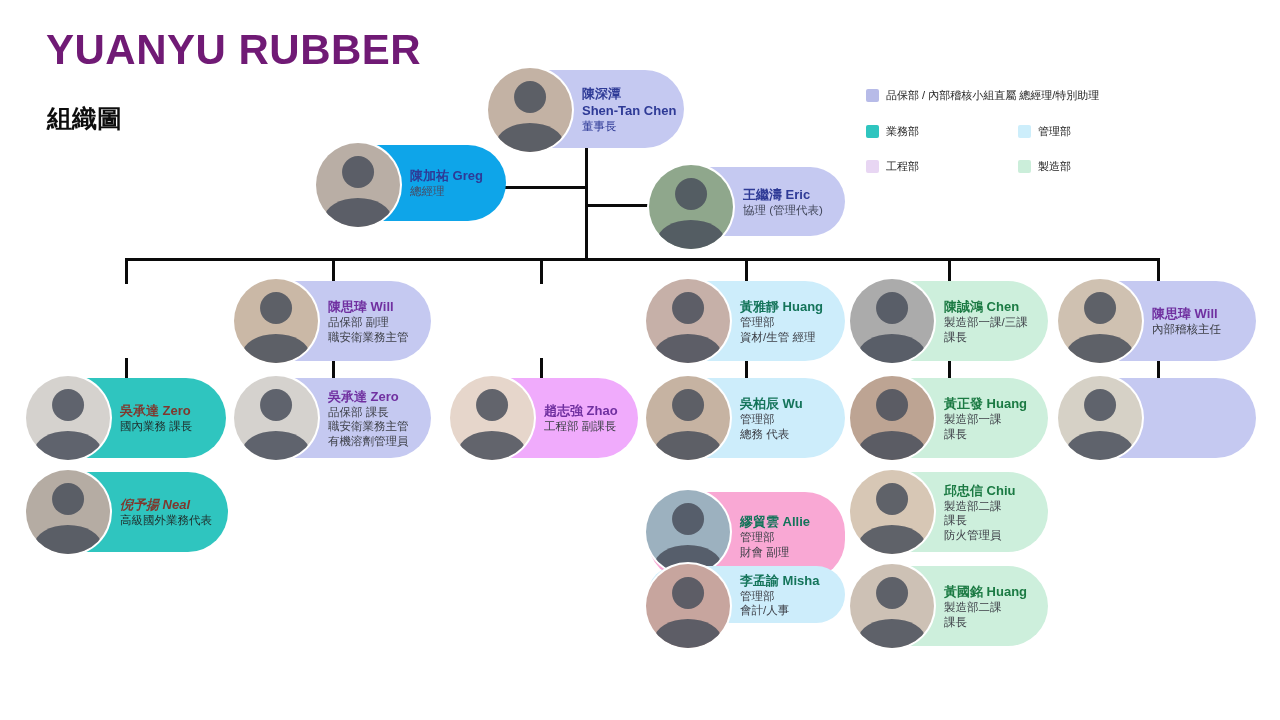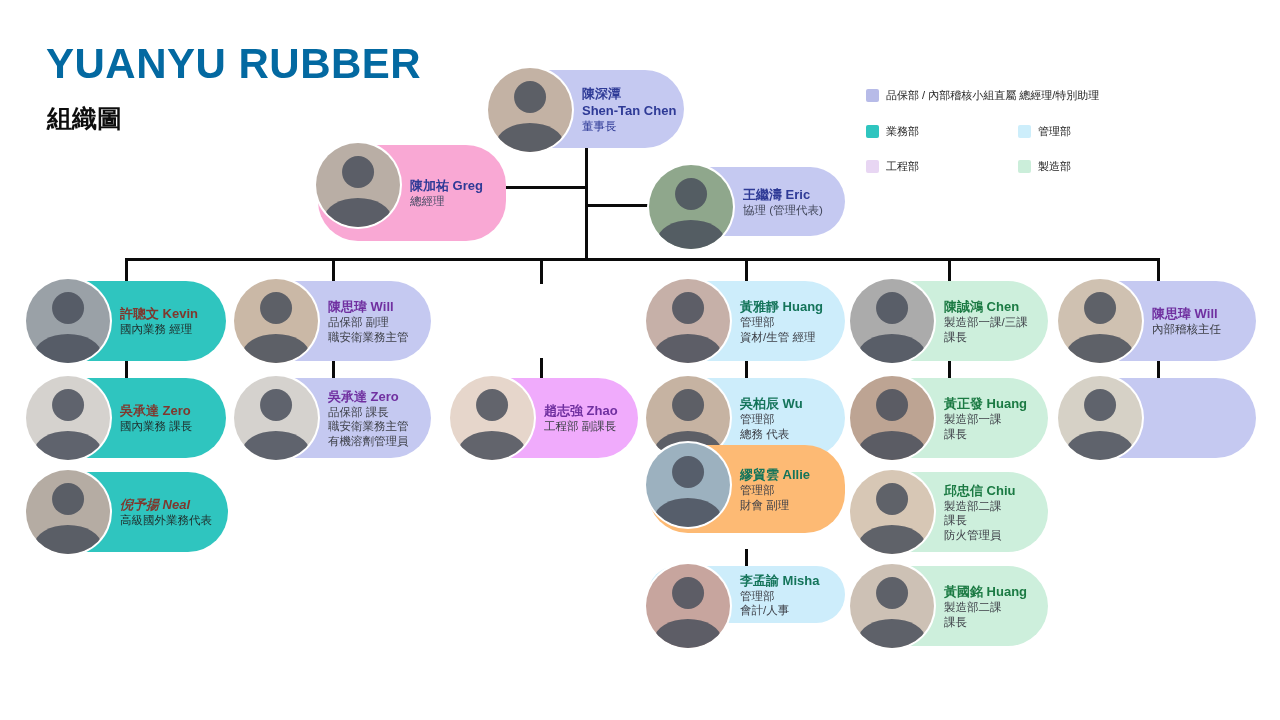--- a/index.html
+++ b/index.html
@@ -1,19 +1,19 @@
 <!DOCTYPE html>
 <html><head>
 <meta charset="utf-8">
 <style>
   html,body{margin:0;padding:0;background:#ffffff;}
   .stage{position:relative;width:1280px;height:720px;background:#fff;overflow:hidden;
          font-family:"Liberation Sans",sans-serif;}
   .page-title{position:absolute;left:46px;top:26px;font-size:42px;font-weight:800;
-              color:#0369a1;letter-spacing:0.5px;white-space:nowrap;margin-top:14px;}
+              color:#701a75;letter-spacing:0.5px;white-space:nowrap;}
   .page-subtitle{position:absolute;left:47px;top:102px;font-size:25px;font-weight:700;color:#0d0d0d;}
   .connector{position:absolute;background:#0a0a0a;z-index:1;}
   .card{position:absolute;z-index:2;border-radius:40px;}
   .avatar{position:absolute;width:84px;height:84px;left:-2px;top:-2px;border-radius:50%;
           overflow:hidden;box-shadow:0 0 0 2px #ffffff;z-index:3;}
   .avatar .head{position:absolute;left:50%;top:15%;width:38%;height:38%;
                 transform:translateX(-50%);border-radius:50%;background:rgba(74,80,92,.85);}
   .avatar .shoulders{position:absolute;left:50%;bottom:-14%;width:80%;height:48%;
                 transform:translateX(-50%);border-radius:50% 50% 0 0;background:rgba(74,80,92,.85);}
   .txt{position:absolute;left:92px;right:6px;top:0;bottom:0;display:flex;
@@ -51,48 +51,38 @@
       <div class="avatar" style="background: rgb(195, 178, 164);">
         <div class="head"></div>
         <div class="shoulders"></div>
       </div>
       <div class="txt">
         <div class="name-line" style="color: rgb(46, 58, 150);">陳深潭</div>
         <div class="name-line" style="color: rgb(46, 58, 150);">Shen-Tan Chen</div>
         <div class="title-line" style="color: rgb(46, 58, 150);">董事長</div>
       </div>
     </div>
-    <div class="card" style="left: 318px; top: 145px; width: 188px; height: 96px; background: #f9a8d4;">
+    <div class="card" style="left: 318px; top: 145px; width: 188px; height: 76px; background: #0ea5e9;">
       <div class="avatar" style="background: rgb(185, 174, 165);">
         <div class="head"></div>
         <div class="shoulders"></div>
       </div>
       <div class="txt">
         <div class="name-line" style="color: rgb(46, 58, 150);">陳加祐 Greg</div>
         <div class="title-line" style="color: rgb(71, 75, 102);">總經理</div>
       </div>
     </div>
     <div class="card" style="left: 651px; top: 167px; width: 194px; height: 69px; background: rgb(197, 201, 241);">
       <div class="avatar" style="background: rgb(143, 167, 140);">
         <div class="head"></div>
         <div class="shoulders"></div>
       </div>
       <div class="txt">
         <div class="name-line" style="color: rgb(46, 58, 150);">王繼濤 Eric</div>
         <div class="title-line" style="color: rgb(67, 72, 92);">協理 (管理代表)</div>
-      </div>
-    </div>
-    <div class="card" style="left: 28px; top: 281px; width: 198px; height: 80px; background: rgb(47, 197, 191);">
-      <div class="avatar" style="background: rgb(154, 161, 167);">
-        <div class="head"></div>
-        <div class="shoulders"></div>
-      </div>
-      <div class="txt">
-        <div class="name-line" style="color: rgb(127, 56, 46);">許聰文 Kevin</div>
-        <div class="title-line" style="color: rgb(31, 46, 44);">國內業務 經理</div>
       </div>
     </div>
     <div class="card" style="left: 236px; top: 281px; width: 195px; height: 80px; background: rgb(197, 201, 241);">
       <div class="avatar" style="background: rgb(202, 184, 166);">
         <div class="head"></div>
         <div class="shoulders"></div>
       </div>
       <div class="txt">
         <div class="name-line" style="color: rgb(112, 48, 160);">陳思瑋 Will</div>
         <div class="title-line" style="color: rgb(62, 64, 72);">品保部 副理</div>
@@ -194,21 +184,21 @@
     <div class="card" style="left: 28px; top: 472px; width: 200px; height: 80px; background: rgb(47, 197, 191);">
       <div class="avatar" style="background: rgb(181, 172, 163);">
         <div class="head"></div>
         <div class="shoulders"></div>
       </div>
       <div class="txt">
         <div class="name-line" style="color: rgb(127, 56, 46); font-style: italic;">倪予揚 Neal</div>
         <div class="title-line" style="color: rgb(31, 46, 44);">高級國外業務代表</div>
       </div>
     </div>
-    <div class="card" style="left: 648px; top: 445px; width: 197px; height: 88px; background: #fdba74;">
+    <div class="card" style="left: 648px; top: 492px; width: 197px; height: 88px; background: #f9a8d4;">
       <div class="avatar" style="background: rgb(156, 177, 191);">
         <div class="head"></div>
         <div class="shoulders"></div>
       </div>
       <div class="txt">
         <div class="name-line" style="color: rgb(20, 116, 90);">繆貿雲 Allie</div>
         <div class="title-line" style="color: rgb(62, 64, 72);">管理部</div>
         <div class="title-line" style="color: rgb(62, 64, 72);">財會 副理</div>
       </div>
     </div>

